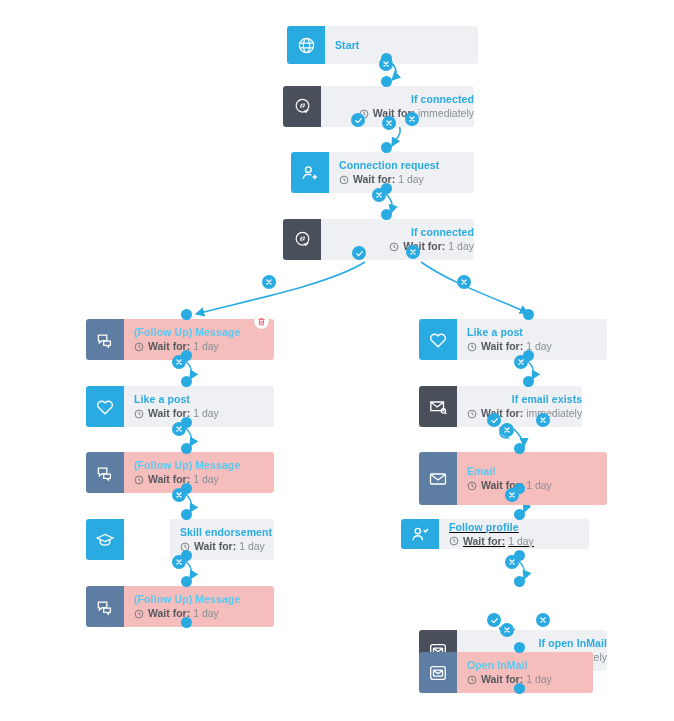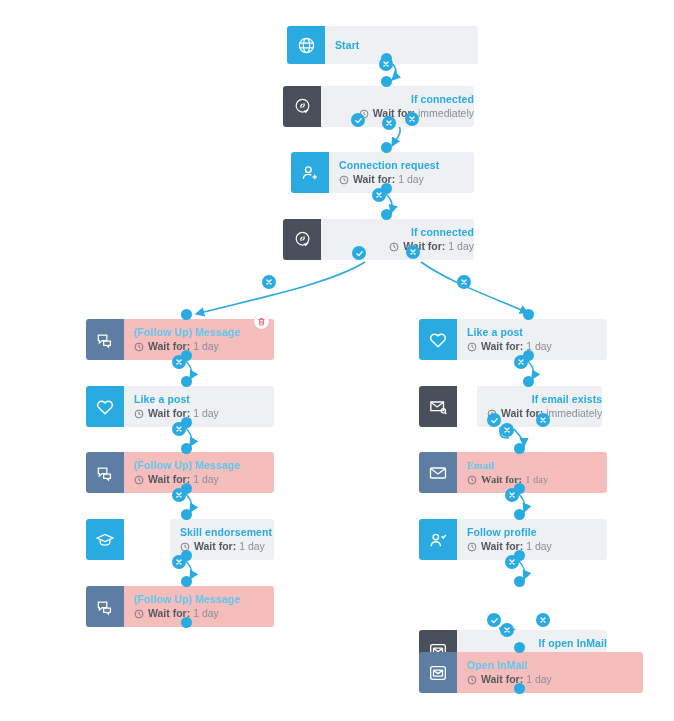--- a/index.html
+++ b/index.html
@@ -341,21 +341,21 @@
             <svg width="10" height="10" viewBox="0 0 24 24" fill="none" stroke="#6c7177" stroke-width="2.1">
               <circle cx="12" cy="12" r="9.4"></circle>
               <path d="M12 6.6V12l3.6 2.4"></path>
             </svg>
           </span>
           <span class="wait-label">Wait for:</span>
           <span class="wait-value">1 day</span>
         </div>
       </div>
     </div>
-    <div class="node v-dark" style="left: 419px; top: 386px; width: 152px; height: 41px; gap: 20px;">
+    <div class="node v-dark" style="left: 419px; top: 386px; width: 152px; height: 41px;">
       <div class="iconbox">
         <svg width="20" height="20" viewBox="0 0 24 24" fill="none" stroke="#fff" stroke-width="1.6">
           <path d="M3.4 6h15.2v10.4H3.4z"></path>
           <path d="M3.9 6.6 11 12l7.1-5.4"></path>
           <circle cx="18.4" cy="16.6" r="2.6" stroke-width="1.5"></circle>
           <path d="M20.3 18.6 22 20.4" stroke-width="1.5"></path>
         </svg>
       </div>
       <div class="body">
         <div class="title">If email exists</div>
@@ -364,42 +364,42 @@
             <svg width="10" height="10" viewBox="0 0 24 24" fill="none" stroke="#6c7177" stroke-width="2.1">
               <circle cx="12" cy="12" r="9.4"></circle>
               <path d="M12 6.6V12l3.6 2.4"></path>
             </svg>
           </span>
           <span class="wait-label">Wait for:</span>
           <span class="wait-value">immediately</span>
         </div>
       </div>
     </div>
-    <div class="node v-pink" style="left: 419px; top: 452px; width: 188px; height: 41px; font-family: Liberation Serif, serif;">
+    <div class="node v-pink" style="left: 419px; top: 452px; width: 188px; height: 53px;">
       <div class="iconbox">
         <svg width="20" height="20" viewBox="0 0 24 24" fill="none" stroke="#fff" stroke-width="1.6">
           <rect x="3" y="6" width="18" height="12" rx="1.2"></rect>
           <path d="M3.6 6.8 12 13.2l8.4-6.4"></path>
         </svg>
       </div>
       <div class="body">
         <div class="title">Email</div>
         <div class="waitrow">
           <span class="clock">
             <svg width="10" height="10" viewBox="0 0 24 24" fill="none" stroke="#6c7177" stroke-width="2.1">
               <circle cx="12" cy="12" r="9.4"></circle>
               <path d="M12 6.6V12l3.6 2.4"></path>
             </svg>
           </span>
           <span class="wait-label">Wait for:</span>
           <span class="wait-value">1 day</span>
         </div>
       </div>
     </div>
-    <div class="node v-blue" style="left: 419px; top: 519px; width: 188px; height: 41px;">
+    <div class="node v-blue" style="left: 401px; top: 519px; width: 188px; height: 30px; text-decoration: underline;">
       <div class="iconbox">
         <svg width="20" height="20" viewBox="0 0 24 24" fill="none" stroke="#fff" stroke-width="1.7">
           <circle cx="9.4" cy="8.4" r="3.2"></circle>
           <path d="M3.8 19.4c0-3.3 2.6-5.4 5.6-5.4s5.6 2.1 5.6 5.4"></path>
           <path d="M16.4 7.6l1.9 2 3.2-3.6"></path>
         </svg>
       </div>
       <div class="body">
         <div class="title">Follow profile</div>
         <div class="waitrow">
@@ -429,21 +429,21 @@
             <svg width="10" height="10" viewBox="0 0 24 24" fill="none" stroke="#6c7177" stroke-width="2.1">
               <circle cx="12" cy="12" r="9.4"></circle>
               <path d="M12 6.6V12l3.6 2.4"></path>
             </svg>
           </span>
           <span class="wait-label">Wait for:</span>
           <span class="wait-value">immediately</span>
         </div>
       </div>
     </div>
-    <div class="node v-pink" style="left: 419px; top: 652px; width: 224px; height: 41px; justify-content: center;">
+    <div class="node v-pink" style="left: 419px; top: 652px; width: 174px; height: 41px; justify-content: center;">
       <div class="iconbox">
         <svg width="20" height="20" viewBox="0 0 24 24" fill="none" stroke="#fff" stroke-width="1.6">
           <rect x="3.2" y="4.4" width="17.6" height="15.2" rx="2.4"></rect>
           <rect x="6.6" y="8.6" width="10.8" height="7.2" rx="0.8"></rect>
           <path d="M6.9 9.2 12 12.8l5.1-3.6"></path>
         </svg>
       </div>
       <div class="body">
         <div class="title">Open InMail</div>
         <div class="waitrow">

